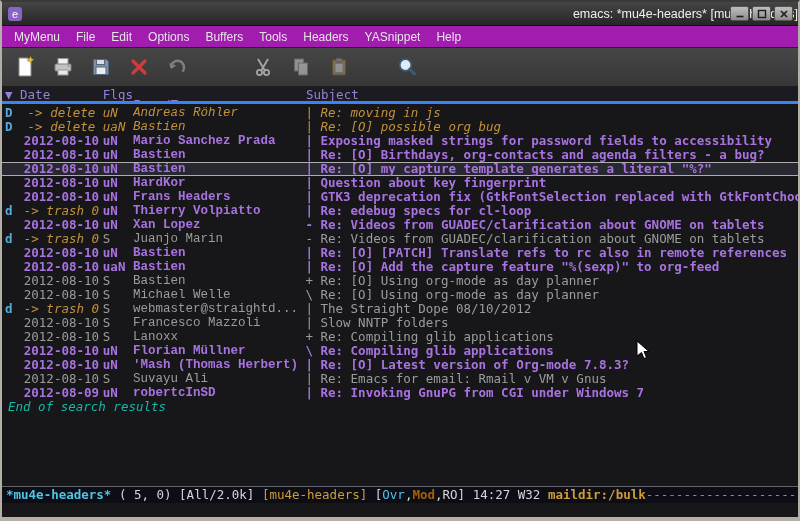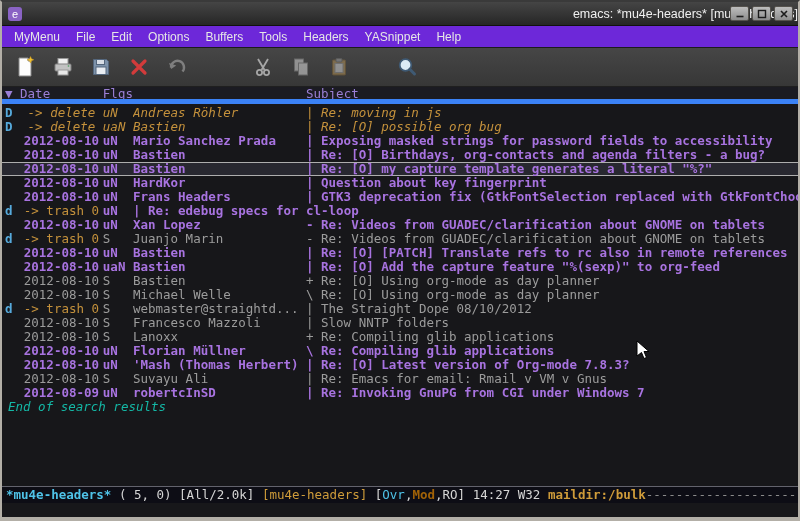--- a/index.html
+++ b/index.html
@@ -25,21 +25,21 @@
   .win-controls { margin-left:auto; display:flex; z-index:1; }
   .win-btn {
     width:19px; height:15px; margin-left:3px; padding:0;
     display:flex; align-items:center; justify-content:center;
     background:linear-gradient(#bdbdbd,#8d8d8d); border:1px solid #55524d; border-radius:2px;
     cursor:default;
   }
   
   .menubar {
     height:22px; flex:none; display:flex; align-items:center;
-    background:#6d28d9; color:#e6e6e6; font-size:12px; padding-left:4px;
+    background:#a21caf; color:#e6e6e6; font-size:12px; padding-left:4px;
     border-bottom:1px solid #1c1c1c;
   }
   .menu-item { padding:3px 8px; }
   
   .toolbar {
     height:39px; flex:none; display:flex; align-items:center; gap:12px;
     background:linear-gradient(#464646,#373737); padding-left:10px;
     border-bottom:1px solid #1f1f1f;
   }
   .tool-btn {
@@ -49,42 +49,42 @@
   .tb-spacer-lg { width:36px; flex:none; }
   .tb-spacer-sm { width:18px; flex:none; }
   
   .header-line, .buffer, .mode-line, .echo-area {
     font-family:"DejaVu Sans Mono","Liberation Mono",monospace;
     font-size:12.5px;
   }
   .header-line {
     height:17px; flex:none; display:flex; align-items:center;
     background:#1b1b22; color:#9b7fd6;
-    border-bottom:5px solid #3b82f6; padding-left:3px; white-space:pre; overflow:hidden;
+    border-bottom:3px solid #3b82f6; padding-left:3px; white-space:pre; overflow:hidden;
   }
   .h-date { width:13ch; flex:none; }
   .h-flags { width:4ch; flex:none; }
   .h-from { width:23ch; flex:none;margin-top:21px; }
   .h-subj { flex:1; }
   .buffer { flex:1; position:relative; background:#17171a; overflow:hidden; padding-top:2px; }
   .row {
     height:14px; line-height:14px; display:flex; padding-left:3px;
     white-space:pre; overflow:hidden;
   }
   .c-mark { width:2ch; flex:none; }
   .c-date { width:11ch; flex:none;text-align:center; }
   .c-flags { width:4ch; flex:none; }
-  .c-from { width:23ch; flex:none; overflow:hidden; }
+  .c-from { width:23ch; flex:none; overflow:hidden;font-family:Liberation Mono, monospace; }
   .c-sep { width:2ch; flex:none; }
   .c-subj { flex:1; overflow:hidden; }
   .unread { color:#a873e0; font-weight:bold; }
   .read { color:#9c9c9c; }
   .del { color:#c4913c; font-style:italic; }
   .del .c-mark { color:#56aadc; font-weight:bold; font-style:normal; }
-  .marked .c-date { color:#c4913c; font-weight:normal; }
+  .marked .c-date { color:#c4913c; font-style:italic; font-weight:normal; }
   .marked .c-mark { color:#56aadc; font-weight:bold; }
   .current {
     background:#282830;
     box-shadow: inset 0 1px 0 #aeaeae, inset 0 -1px 0 #aeaeae;
   }
   .end-line {
     height:14px; line-height:14px; padding-left:6px;
     color:#14b8a6; font-style:italic; white-space:pre;
   }
   
@@ -217,21 +217,21 @@
   </div>
 
   <div class="buffer">
     <div class="row del"><span class="c-mark">D</span><span class="c-date">-&gt; delete</span><span class="c-flags">uN</span><span class="c-from">Andreas Röhler</span><span class="c-sep">|</span><span class="c-subj">Re: moving in js</span></div>
     <div class="row del"><span class="c-mark">D</span><span class="c-date">-&gt; delete</span><span class="c-flags">uaN</span><span class="c-from">Bastien</span><span class="c-sep">|</span><span class="c-subj">Re: [O] possible org bug</span></div>
     <div class="row unread"><span class="c-mark"></span><span class="c-date">2012-08-10</span><span class="c-flags">uN</span><span class="c-from">Mario Sanchez Prada</span><span class="c-sep">|</span><span class="c-subj">Exposing masked strings for password fields to accessibility</span></div>
     <div class="row unread"><span class="c-mark"></span><span class="c-date">2012-08-10</span><span class="c-flags">uN</span><span class="c-from">Bastien</span><span class="c-sep">|</span><span class="c-subj">Re: [O] Birthdays, org-contacts and agenda filters - a bug?</span></div>
     <div class="row unread current"><span class="c-mark"></span><span class="c-date">2012-08-10</span><span class="c-flags">uN</span><span class="c-from">Bastien</span><span class="c-sep">|</span><span class="c-subj">Re: [O] my capture template generates a literal "%?"</span></div>
     <div class="row unread"><span class="c-mark"></span><span class="c-date">2012-08-10</span><span class="c-flags">uN</span><span class="c-from">HardKor</span><span class="c-sep">|</span><span class="c-subj">Question about key fingerprint</span></div>
     <div class="row unread"><span class="c-mark"></span><span class="c-date">2012-08-10</span><span class="c-flags">uN</span><span class="c-from">Frans Headers</span><span class="c-sep">|</span><span class="c-subj">GTK3 deprecation fix (GtkFontSelection replaced with GtkFontChooser)</span></div>
-    <div class="row unread marked"><span class="c-mark">d</span><span class="c-date">-&gt; trash 0</span><span class="c-flags">uN</span><span class="c-sep">|</span><span class="c-subj">Re: edebug specs for cl-loop</span></div>
+    <div class="row unread marked"><span class="c-mark">d</span><span class="c-date">-&gt; trash 0</span><span class="c-flags">uN</span><span class="c-from">Thierry Volpiatto</span><span class="c-sep">|</span><span class="c-subj">Re: edebug specs for cl-loop</span></div>
     <div class="row unread"><span class="c-mark"></span><span class="c-date">2012-08-10</span><span class="c-flags">uN</span><span class="c-from">Xan Lopez</span><span class="c-sep">-</span><span class="c-subj">Re: Videos from GUADEC/clarification about GNOME on tablets</span></div>
     <div class="row read marked"><span class="c-mark">d</span><span class="c-date">-&gt; trash 0</span><span class="c-flags">S</span><span class="c-from">Juanjo Marin</span><span class="c-sep">-</span><span class="c-subj">Re: Videos from GUADEC/clarification about GNOME on tablets</span></div>
     <div class="row unread"><span class="c-mark"></span><span class="c-date">2012-08-10</span><span class="c-flags">uN</span><span class="c-from">Bastien</span><span class="c-sep">|</span><span class="c-subj">Re: [O] [PATCH] Translate refs to rc also in remote references</span></div>
     <div class="row unread"><span class="c-mark"></span><span class="c-date">2012-08-10</span><span class="c-flags">uaN</span><span class="c-from">Bastien</span><span class="c-sep">|</span><span class="c-subj">Re: [O] Add the capture feature "%(sexp)" to org-feed</span></div>
     <div class="row read"><span class="c-mark"></span><span class="c-date">2012-08-10</span><span class="c-flags">S</span><span class="c-from">Bastien</span><span class="c-sep">+</span><span class="c-subj">Re: [O] Using org-mode as day planner</span></div>
     <div class="row read"><span class="c-mark"></span><span class="c-date">2012-08-10</span><span class="c-flags">S</span><span class="c-from">Michael Welle</span><span class="c-sep">\</span><span class="c-subj">Re: [O] Using org-mode as day planner</span></div>
     <div class="row read marked"><span class="c-mark">d</span><span class="c-date">-&gt; trash 0</span><span class="c-flags">S</span><span class="c-from">webmaster@straightd...</span><span class="c-sep">|</span><span class="c-subj">The Straight Dope 08/10/2012</span></div>
     <div class="row read"><span class="c-mark"></span><span class="c-date">2012-08-10</span><span class="c-flags">S</span><span class="c-from">Francesco Mazzoli</span><span class="c-sep">|</span><span class="c-subj">Slow NNTP folders</span></div>
     <div class="row read"><span class="c-mark"></span><span class="c-date">2012-08-10</span><span class="c-flags">S</span><span class="c-from">Lanoxx</span><span class="c-sep">+</span><span class="c-subj">Re: Compiling glib applications</span></div>
     <div class="row unread"><span class="c-mark"></span><span class="c-date">2012-08-10</span><span class="c-flags">uN</span><span class="c-from">Florian Müllner</span><span class="c-sep">\</span><span class="c-subj">Re: Compiling glib applications</span></div>

